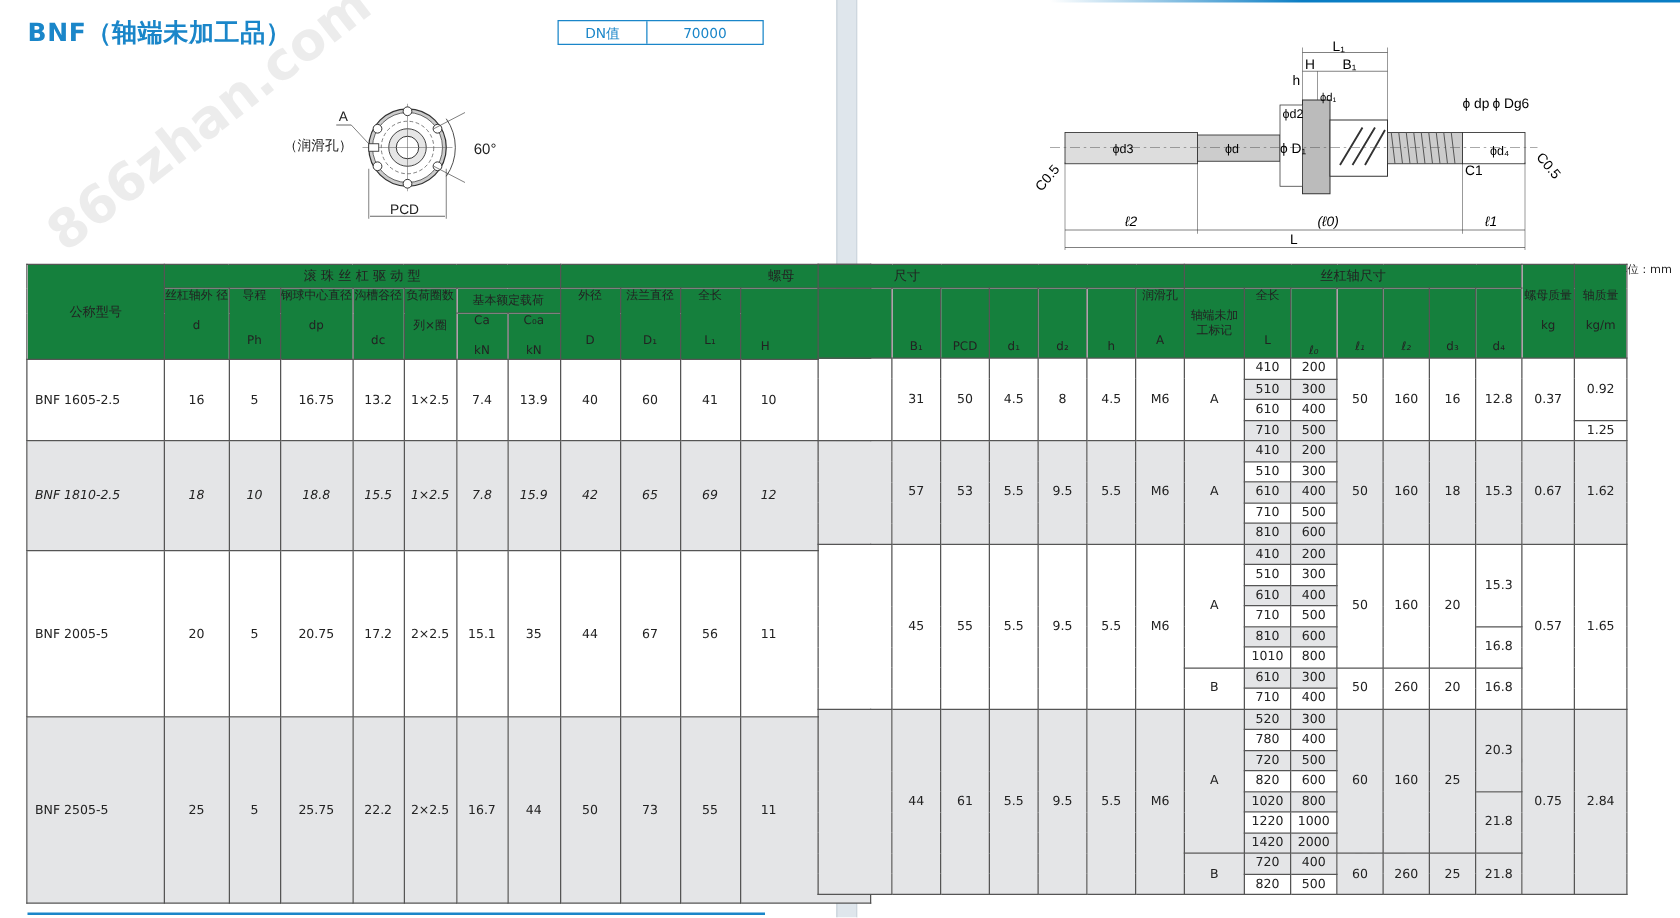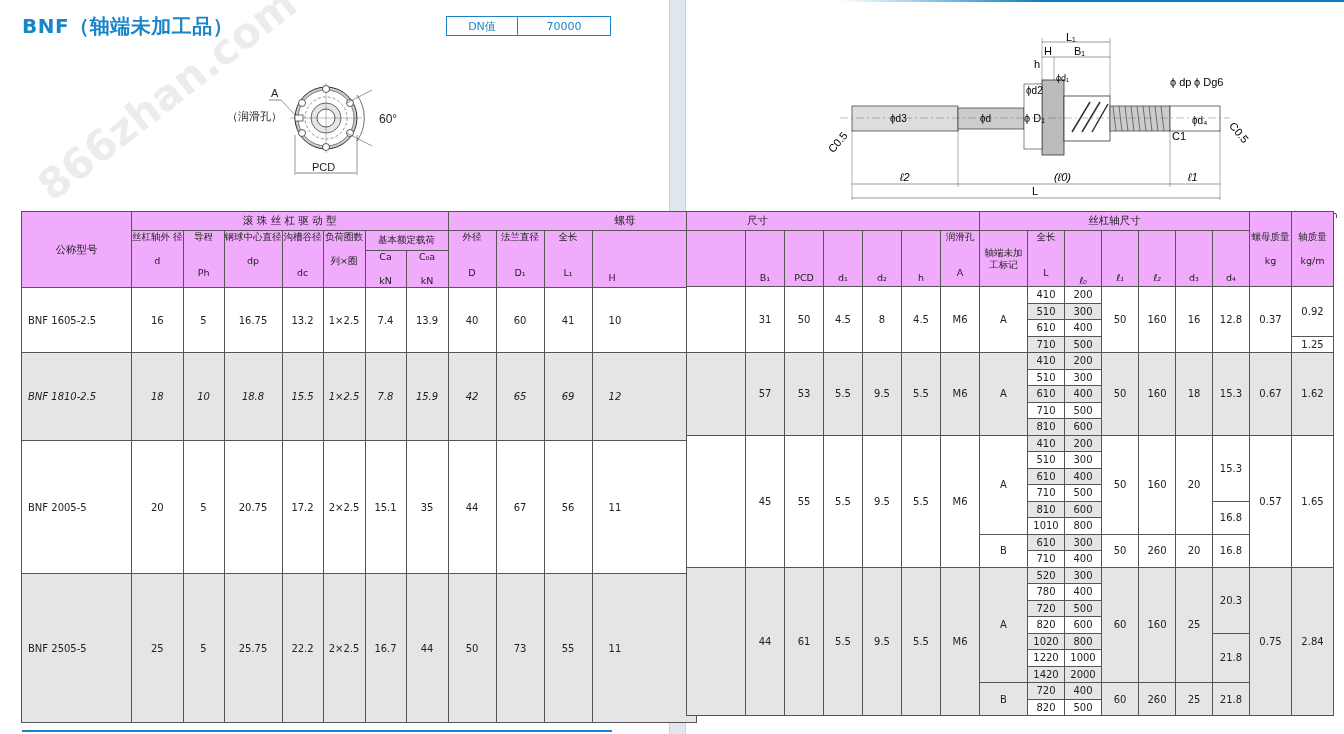--- a/index.html
+++ b/index.html
@@ -17,24 +17,24 @@
   .dn-box { position: absolute; left: 446px; top: 16px; width: 165px; height: 20px; border: 1px solid #1a86c9; display: flex; font-size: 11px; color: #1a86c9; }
   .dn-box .lab { width: 71px; border-right: 1px solid #1a86c9; display: flex; align-items: center; justify-content: center; }
   .dn-box .val { flex: 1; display: flex; align-items: center; justify-content: center; }
 
   .flange-drawing { position: absolute; left: 225px; top: 75px; width: 190px; height: 110px; }
   .shaft-drawing { position: absolute; left: 820px; top: 30px; width: 430px; height: 170px; }
   .unit-label { position: absolute; left: 1293px; top: 209px; font-size: 9px; color: #222; }
 
   table.spec { position: absolute; top: 211px; border-collapse: collapse; font-size: 10px; table-layout: fixed; }
   table.spec td, table.spec th { border: 1px solid #555; text-align: center; vertical-align: middle; font-weight: normal; padding: 0; overflow: hidden; white-space: nowrap; }
-  table.spec thead th { background: #f0abfc; color: #222; font-size: 10.5px; }
+  table.spec thead th { background: #15803d; color: #222; font-size: 10.5px; }
   table.spec thead th.sub { font-size: 9.5px; }
   .left-table { left: 21px; }
-  .right-table { left: 686px; }
+  .right-table { left: 654px; }
   tr.white td { background: #fff; }
   tr.grey td { background: #e4e5e7; }
   td.model { text-align: left !important; padding-left: 6px !important; }
   td.Lc.alt, td.l0c.alt { background: #e4e5e7 !important; }
   td.Lc.plain, td.l0c.plain { background: #fff !important; }
   .hdr-split { line-height: 12px; white-space: normal; }
   .watermark { position: absolute; color: rgba(200,200,200,0.35); font-size: 42px; font-weight: bold; transform: rotate(-38deg); pointer-events: none; font-family: "DejaVu Sans", sans-serif; }
 </style>
 </head>
 <body>

